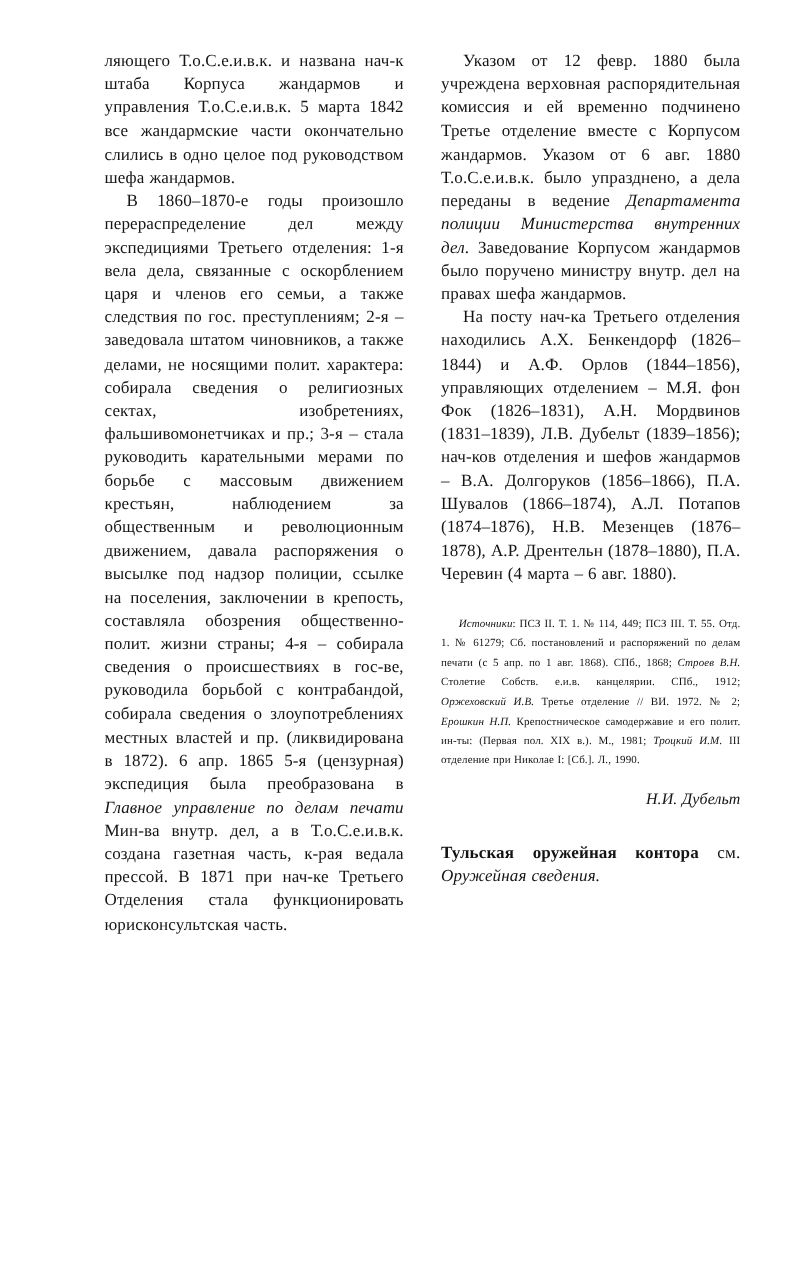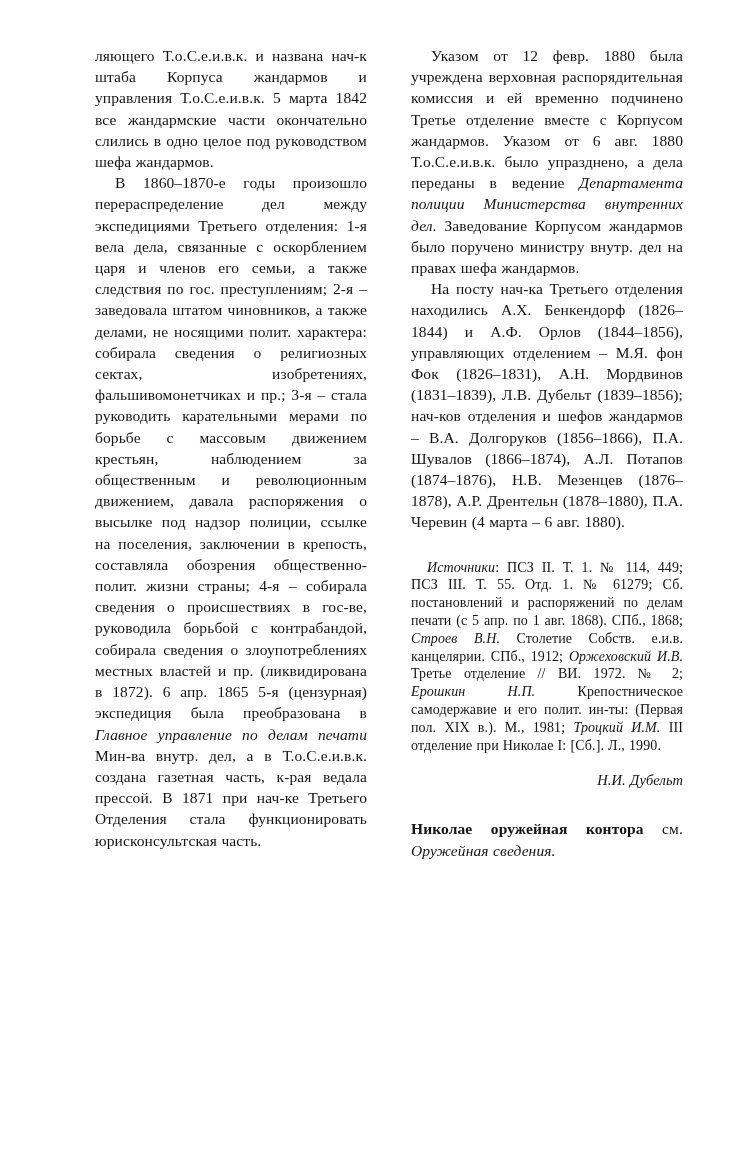--- a/index.html
+++ b/index.html
@@ -13,39 +13,39 @@
     height: 1171px;
     box-sizing: border-box;
     background: #ffffff;
     padding: 45px 57px 0 95px;
     font-family: "Liberation Serif", "DejaVu Serif", serif;
     color: #141414;
     overflow: hidden;
   }
   .columns {
     display: flex;
-    gap: 44px;
+    gap: 34px;
   }
   .col {
     width: 272px;
     flex: 0 0 272px;
   }
   .para {
     margin: 0;
     text-align: justify;
     font-size: 15.5px;
     line-height: 21.2px;
     letter-spacing: 0.1px;
     word-spacing: 0.5px;
   }
   .para.indent { text-indent: 20px; }
   .para em { font-style: italic; }
   .para strong { font-weight: bold; }
   .style-sources {
-    font-size: 14px;
+    font-size: 10px;
     line-height: 17.8px;
     margin-top: 26px;
   }
   .style-sources.indent { text-indent: 16px; }
   .style-signature {
     text-align: right;
     margin-top: 16px;
     font-size: 14.5px;
     line-height: 20px;
   }
@@ -62,16 +62,16 @@
   <div class="columns">
     <div class="col">
         <p class="para style-body"><span>ляющего Т.о.С.е.и.в.к. и названа нач-к штаба Корпуса жандармов и управления Т.о.С.е.и.в.к. 5 марта 1842 все жандармские части окончательно слились в одно целое под руководством шефа жандармов.</span></p>
         <p class="para style-body indent"><span>В 1860–1870-е годы произошло перераспределение дел между экспедициями Третьего отделения: 1-я вела дела, связанные с оскорблением царя и членов его семьи, а также следствия по гос. преступлениям; 2-я – заведовала штатом чиновников, а также делами, не носящими полит. характера: собирала сведения о религиозных сектах, изобретениях, фальшивомонетчиках и пр.; 3-я – стала руководить карательными мерами по борьбе с массовым движением крестьян, наблюдением за общественным и революционным движением, давала распоряжения о высылке под надзор полиции, ссылке на поселения, заключении в крепость, составляла обозрения общественно-полит. жизни страны; 4-я – собирала сведения о происшествиях в гос-ве, руководила борьбой с контрабандой, собирала сведения о злоупотреблениях местных властей и пр. (ликвидирована в 1872). 6 апр. 1865 5-я (цензурная) экспедиция была преобразована в </span><em>Главное управление по делам печати</em><span> Мин-ва внутр. дел, а в Т.о.С.е.и.в.к. создана газетная часть, к-рая ведала прессой. В 1871 при нач-ке Третьего Отделения стала функционировать юрисконсультская часть.</span></p>
       </div>
     <div class="col">
         <p class="para style-body indent"><span>Указом от 12 февр. 1880 была учреждена верховная распорядительная комиссия и ей временно подчинено Третье отделение вместе с Корпусом жандармов. Указом от 6 авг. 1880 Т.о.С.е.и.в.к. было упразднено, а дела переданы в ведение </span><em>Департамента полиции Министерства внутренних дел</em><span>. Заведование Корпусом жандармов было поручено министру внутр. дел на правах шефа жандармов.</span></p>
         <p class="para style-body indent"><span>На посту нач-ка Третьего отделения находились А.Х. Бенкендорф (1826–1844) и А.Ф. Орлов (1844–1856), управляющих отделением – М.Я. фон Фок (1826–1831), А.Н. Мордвинов (1831–1839), Л.В. Дубельт (1839–1856); нач-ков отделения и шефов жандармов – В.А. Долгоруков (1856–1866), П.А. Шувалов (1866–1874), А.Л. Потапов (1874–1876), Н.В. Мезенцев (1876–1878), А.Р. Дрентельн (1878–1880), П.А. Черевин (4 марта – 6 авг. 1880).</span></p>
         <p class="para style-sources indent"><em>Источники</em><span>: ПСЗ II. Т. 1. № 114, 449; ПСЗ III. Т. 55. Отд. 1. № 61279; Сб. постановлений и распоряжений по делам печати (с 5 апр. по 1 авг. 1868). СПб., 1868; </span><em>Строев В.Н.</em><span> Столетие Собств. е.и.в. канцелярии. СПб., 1912; </span><em>Оржеховский И.В.</em><span> Третье отделение // ВИ. 1972. № 2; </span><em>Ерошкин Н.П.</em><span> Крепостническое самодержавие и его полит. ин-ты: (Первая пол. XIX в.). М., 1981; </span><em>Троцкий И.М.</em><span> III отделение при Николае I: [Сб.]. Л., 1990.</span></p>
         <p class="para style-signature"><em>Н.И. Дубельт</em></p>
-        <p class="para style-entry"><strong>Николае оружейная контора</strong><span> см. </span><em>Оружейная сведения.</em></p>
+        <p class="para style-entry"><strong>Тульская оружейная контора</strong><span> см. </span><em>Оружейная сведения.</em></p>
       </div>
   </div>
 </div>
 
 </body></html>

